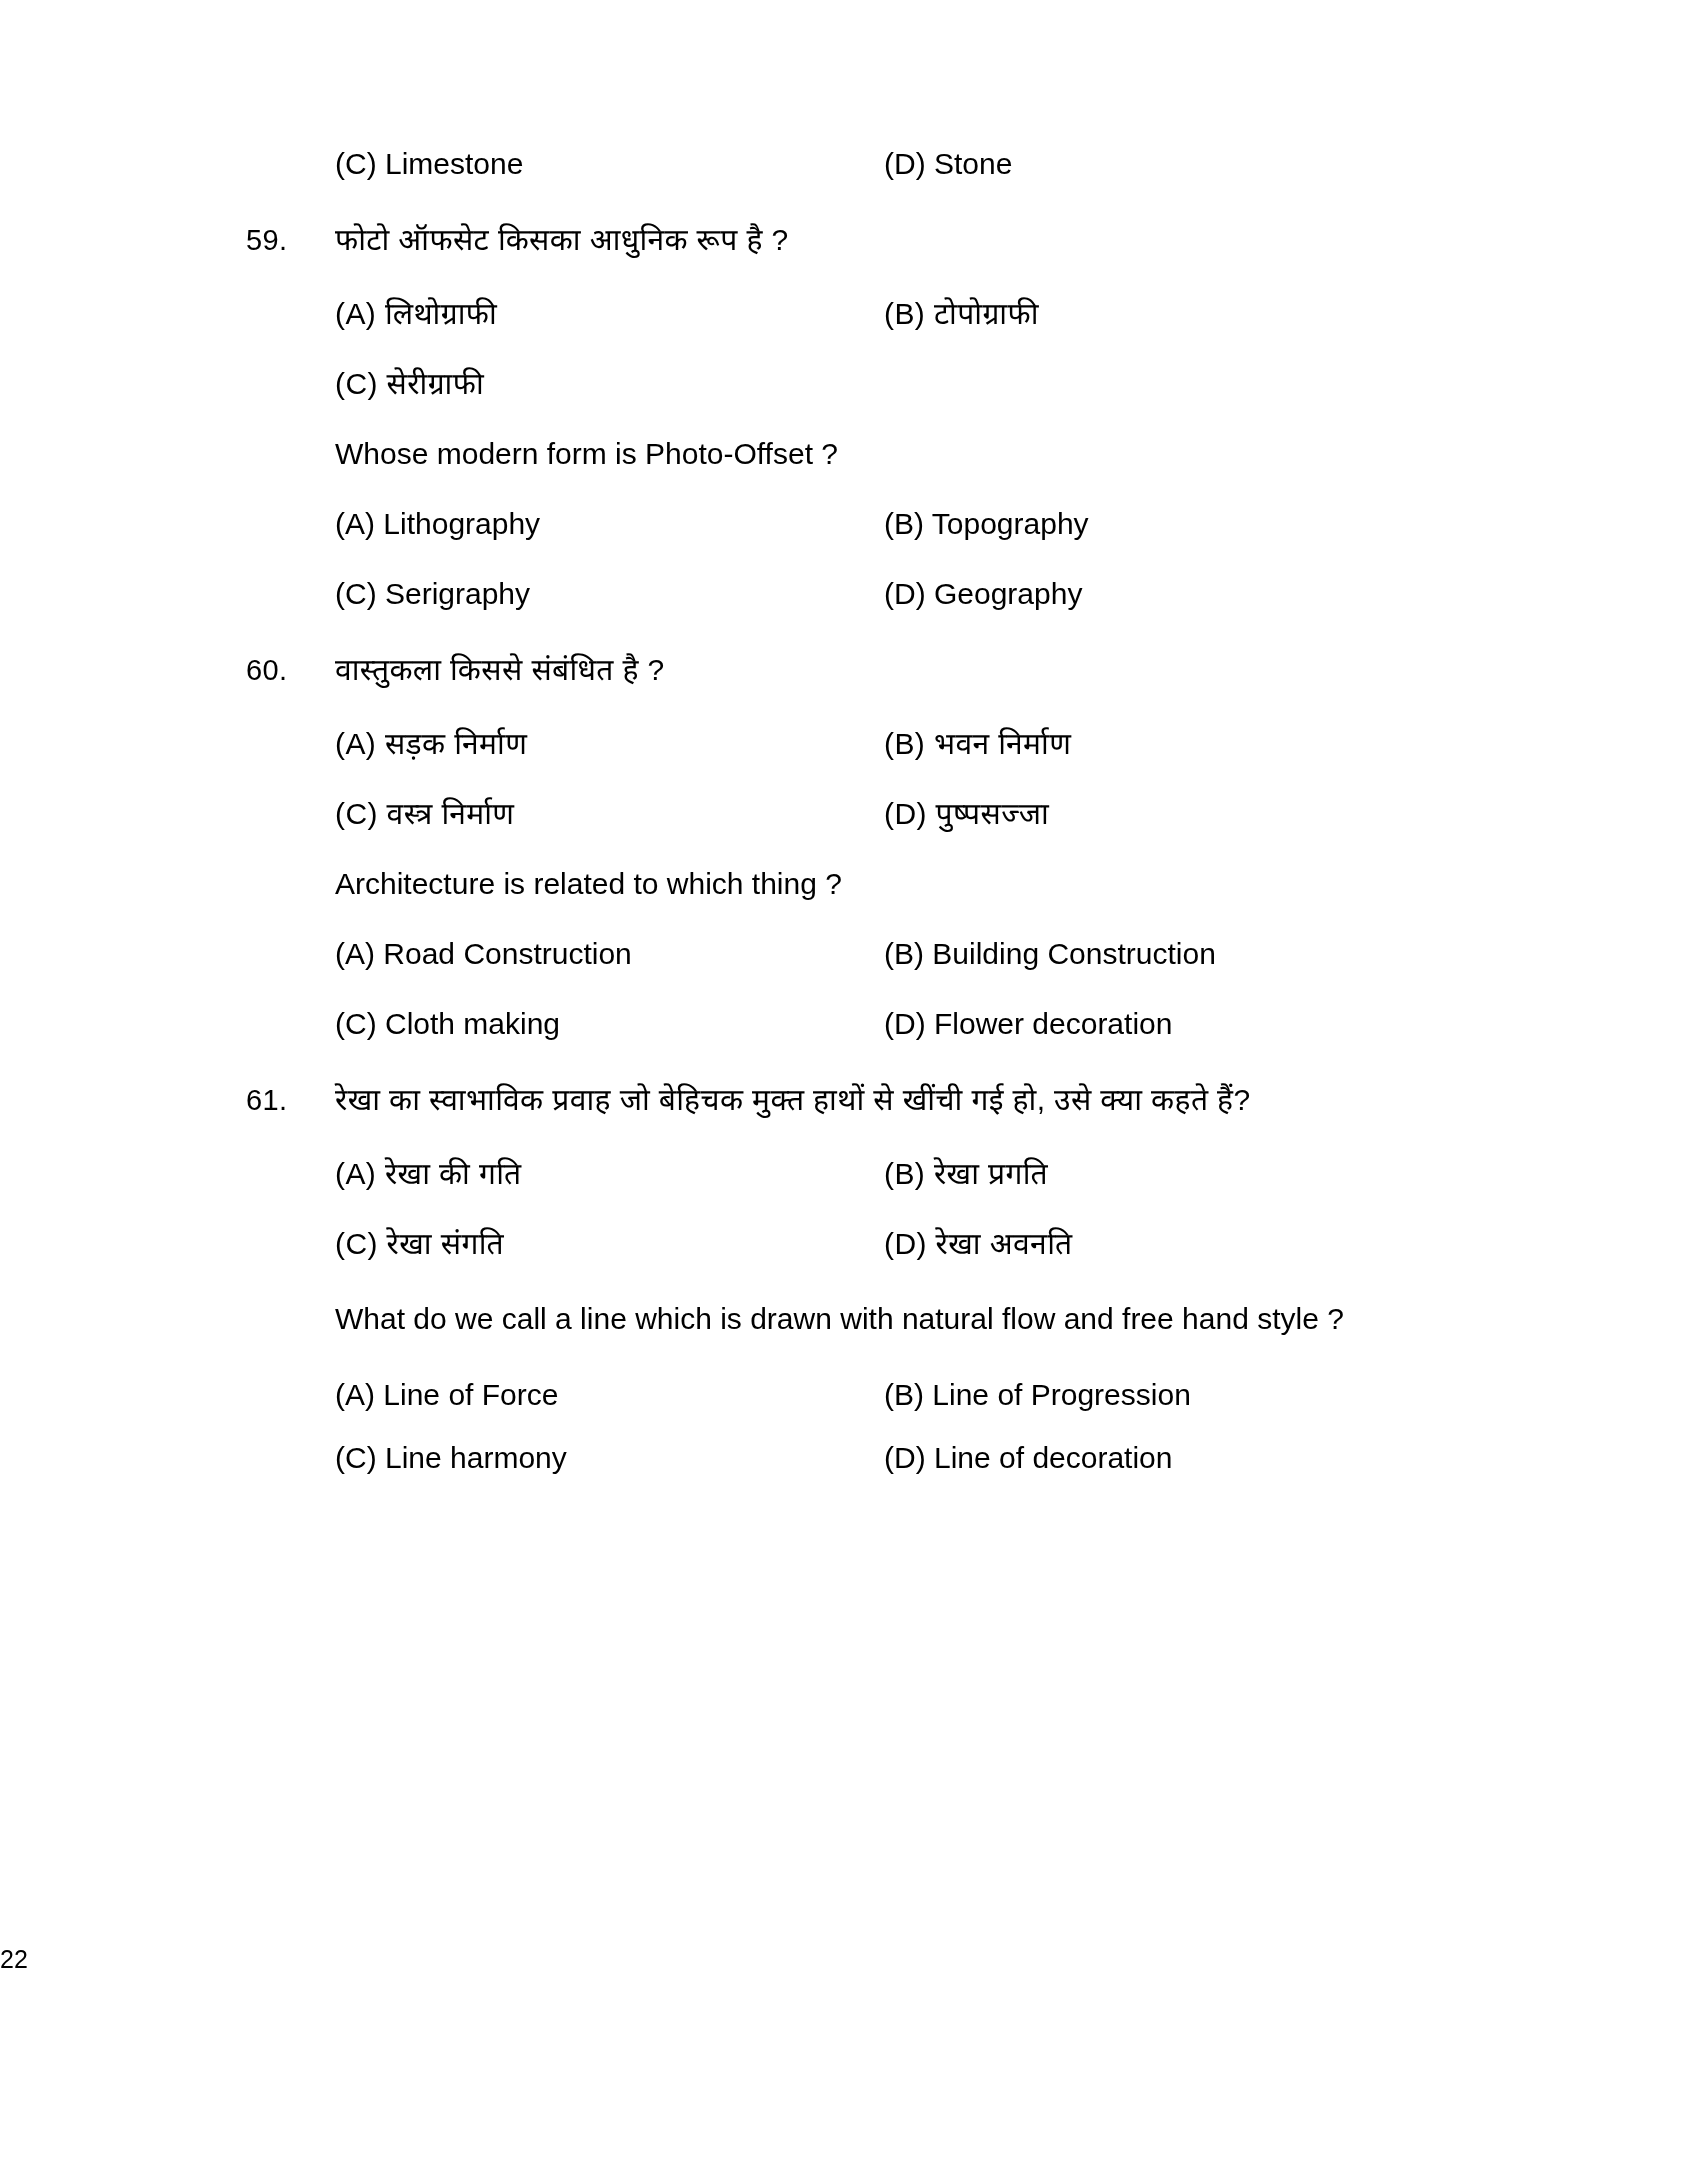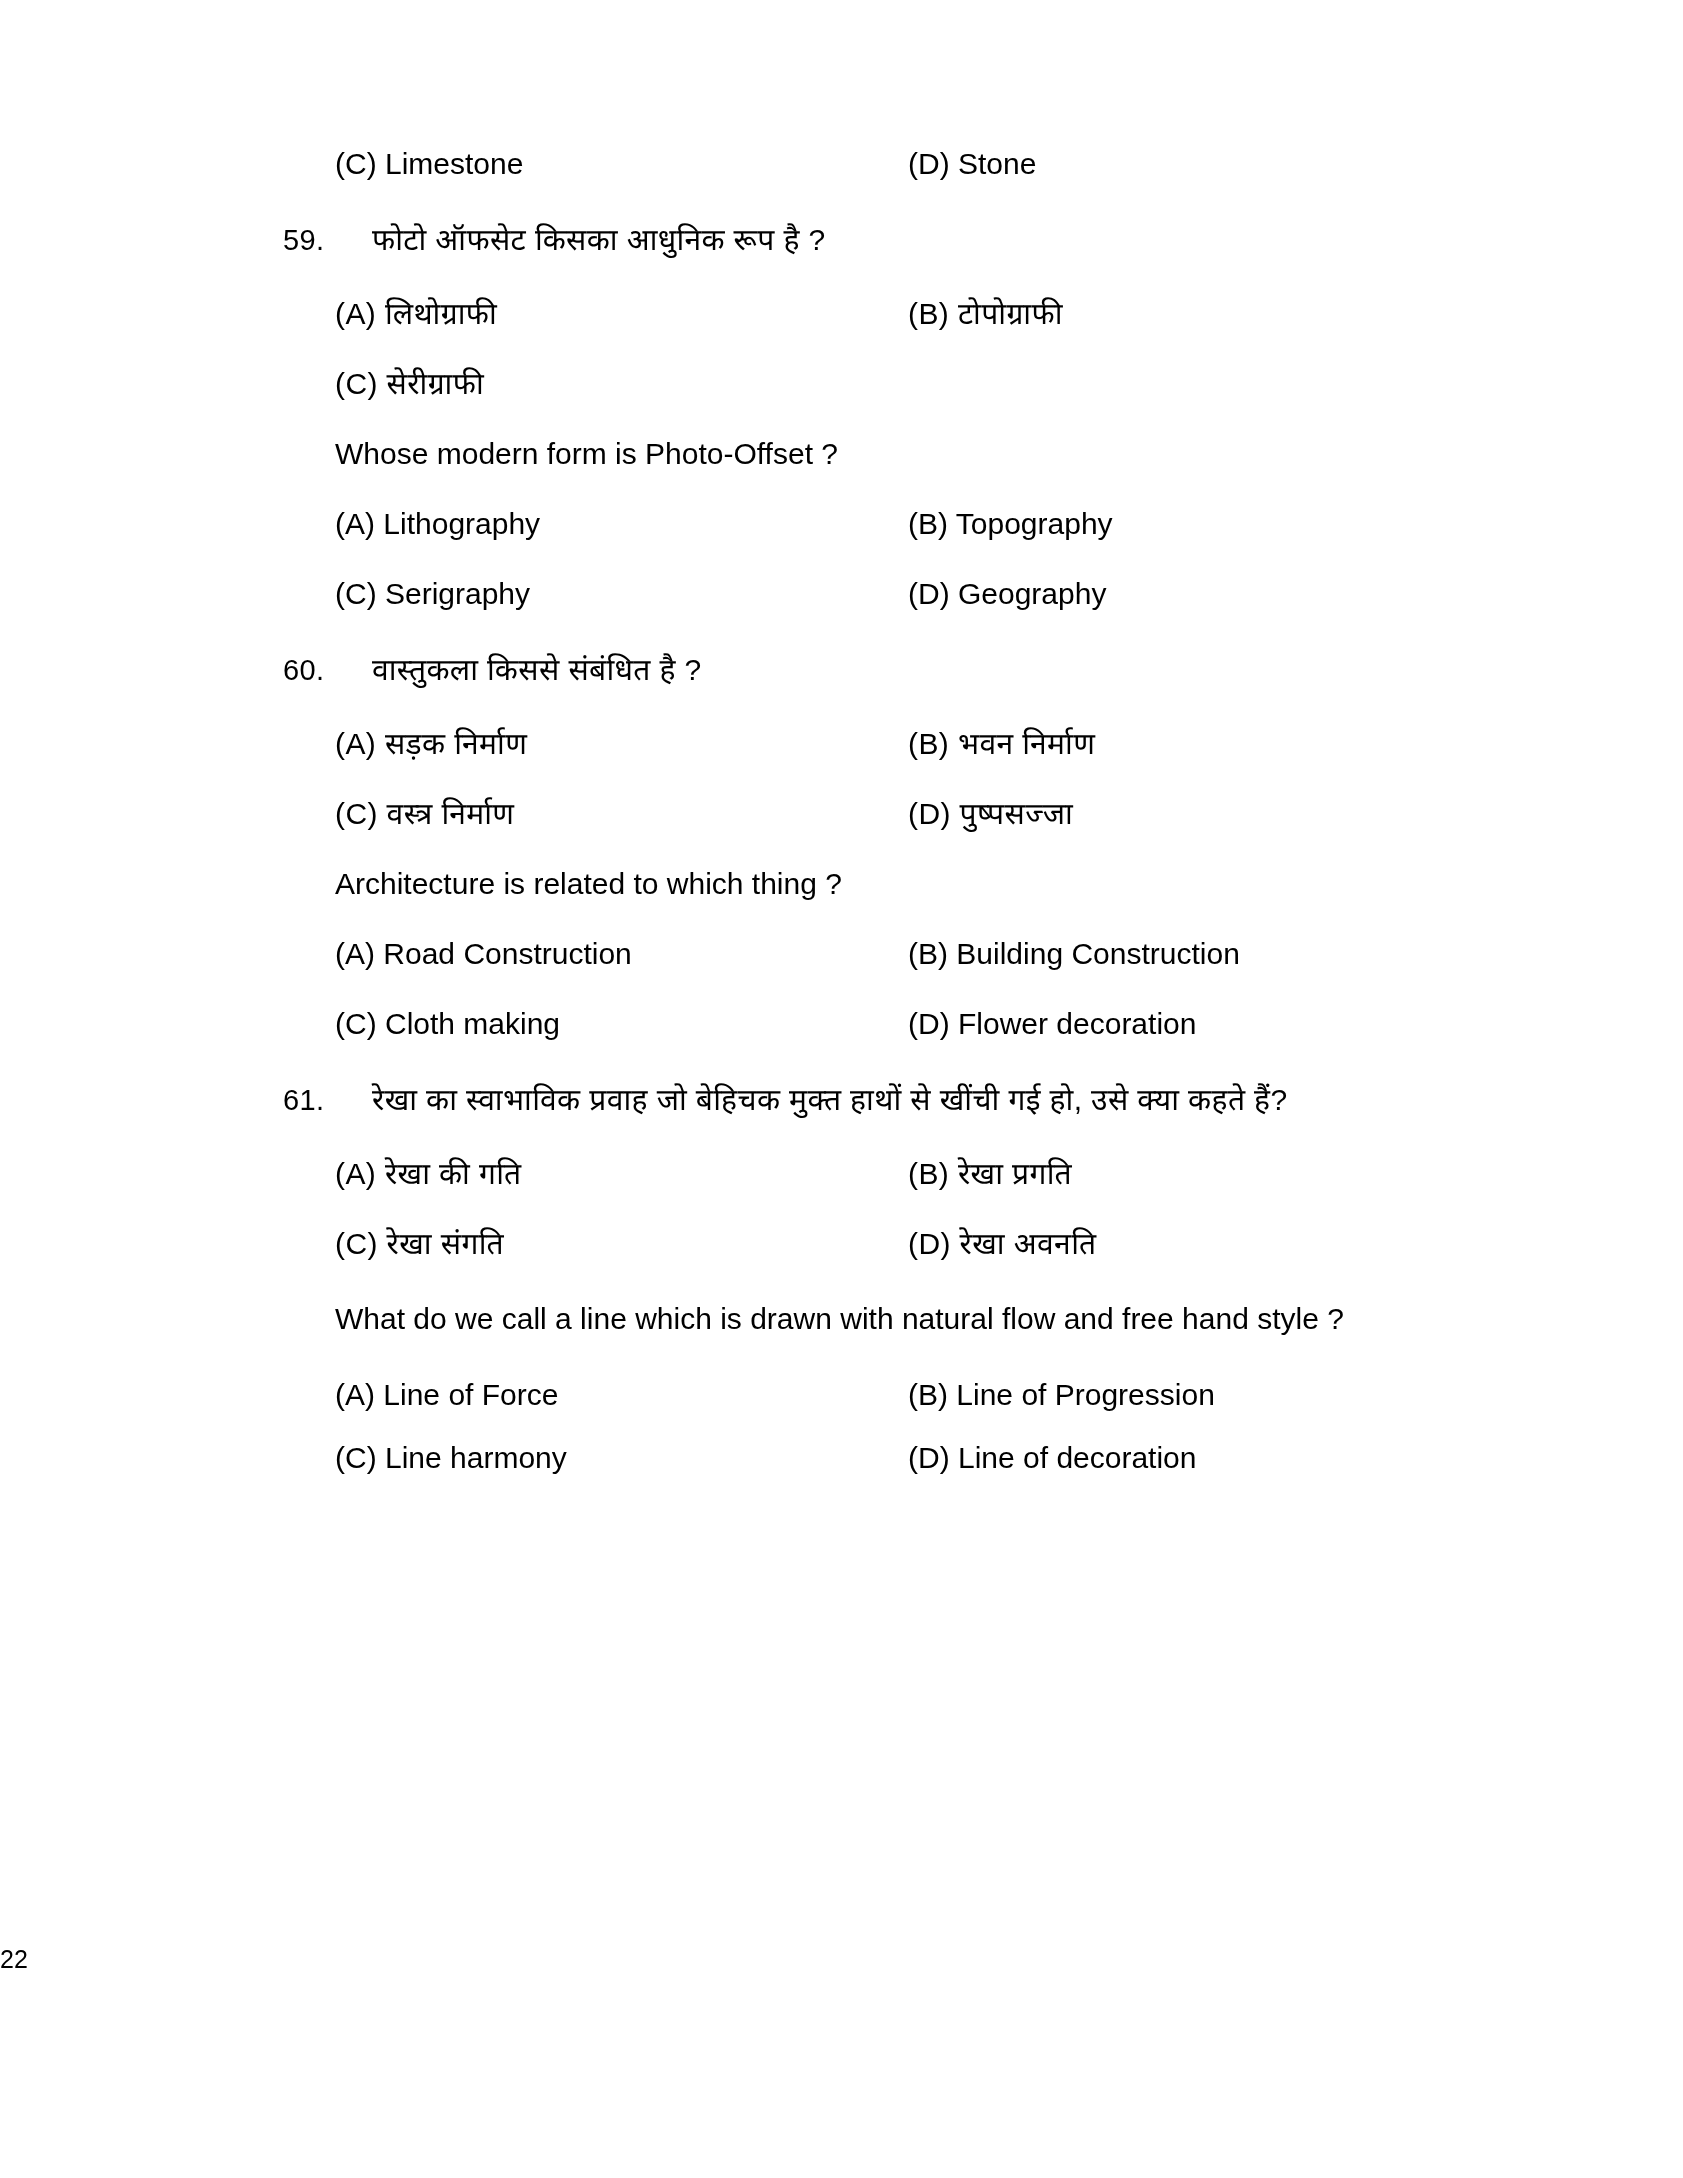--- a/index.html
+++ b/index.html
@@ -31,21 +31,20 @@
   }
 
   
   .qblock {
     margin: 0 0 0 0;
   }
   .opt-row {
     display: flex;
     padding-left: 335px;
     box-sizing: border-box;
-    gap: 24px;
   }
   .opt {
     box-sizing: border-box;
   }
   .opt.col-a { width: 549px; flex: 0 0 549px; }
   .opt.col-b { flex: 1 1 auto; }
 
   .hindi {
     font-family: "Liberation Sans", "DejaVu Sans", sans-serif;
     font-size: 30px;
@@ -76,21 +75,21 @@
   .stem-text {
     flex: 1 1 auto;
     padding-right: 114px;
   }
   .wrap-line {
     line-height: 1.35;
   }
 
   
   .sp-top-0  { margin-top: 0px; }
-  .sp-1 { margin-top: 46px; margin-left: 37px; }
+  .sp-1 { margin-top: 46px; }
   .sp-3 { margin-top: 44px; align-items: flex-end; }
   .sp-4 { margin-top: 40px; }
   .sp-6 { margin-top: 33px; }
 
   .page-number {
     position: absolute;
     left: 0;
     right: 0;
     top: 1945px;
     text-align: left;

